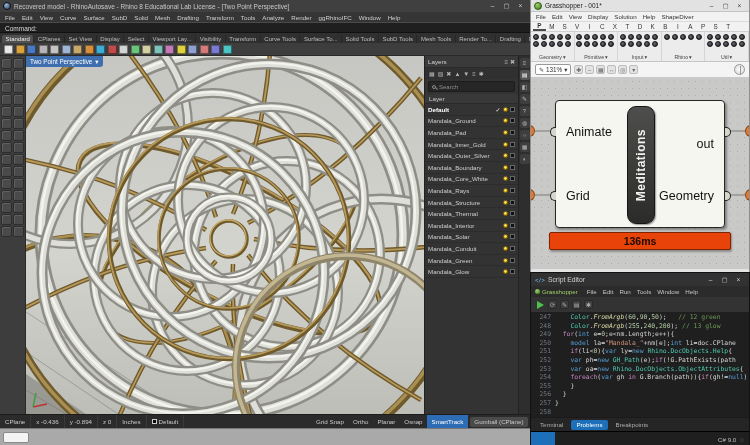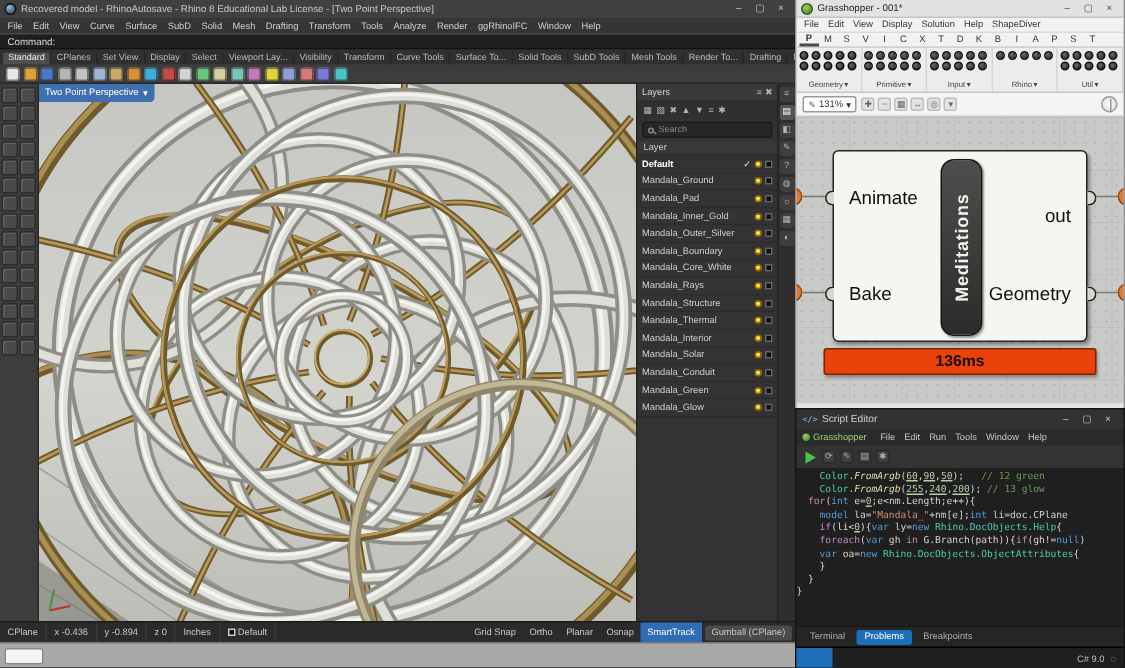--- a/index.html
+++ b/index.html
@@ -52,21 +52,21 @@
   .st-seg{padding:0 5px;border-right:1px solid #3a3a3a;height:100%;display:flex;align-items:center;gap:2px;white-space:nowrap;}
   .chip{width:5px;height:5px;background:#0a0a0a;border:0.5px solid #cfcfcf;}
   .st-toggles{margin-left:auto;display:flex;height:100%;align-items:center;}
   .st-toggle{padding:0 4.5px;height:100%;display:flex;align-items:center;white-space:nowrap;}
   .st-toggle.active{background:#2e6db5;color:#fff;}
   .st-toggle.pill{background:#4a4a4a;border-radius:2px;height:10px;margin:0 2px;}
   .r-strip{height:17px;background:#a9a9a9;display:flex;align-items:center;padding:0 3px;border-top:1px solid #777;}
   .strip-tab{width:26px;height:11px;background:#f4f4f4;border:1px solid #8a8a8a;border-radius:2px;}
 
   
-  #gh{position:absolute;left:530px;top:0;width:220px;height:272px;background:#f9a8d4;border:1px solid #8f8f8f;border-top:none;}
+  #gh{position:absolute;left:530px;top:0;width:220px;height:272px;background:#0ea5e9;border:1px solid #8f8f8f;border-top:none;}
   .g-title{height:12px;background:#e2e2e2;display:flex;align-items:center;gap:3px;padding:0 3px;font-size:6.5px;color:#222;border-bottom:1px solid #c4c4c4;}
   .gh-logo{width:8px;height:8px;border-radius:50%;background:radial-gradient(circle at 35% 30%,#9fd06a,#3e7d1e);border:0.5px solid #2c5a12;flex:0 0 auto;}
   .g-title .win-btn{color:#444;}
   .g-menu{height:10px;background:#f2f2f2;display:flex;gap:6px;align-items:center;padding:0 5px;font-size:6.2px;color:#333;border-bottom:1px solid #dadada;}
   .g-ribbon{height:9px;background:#f2f2f2;display:flex;align-items:center;padding:0 2px;}
   .g-rtab{width:12.6px;text-align:center;font-size:6.3px;color:#333;}
   .g-rtab.active{font-weight:bold;border-bottom:2px solid #4a4a4a;}
   .g-palette{height:31px;background:#ececec;display:flex;border-top:1px solid #d0d0d0;border-bottom:1px solid #c6c6c6;}
   .g-group{flex:1;border-right:1px solid #d5d5d5;display:flex;flex-direction:column;align-items:center;padding-top:2px;}
   .g-dots{display:grid;grid-template-columns:repeat(5,7px);gap:1px;justify-content:center;}
@@ -103,21 +103,21 @@
   .ctx{display:flex;align-items:center;gap:2px;color:#9fd06a;margin-right:3px;}
   .ctx .dot{width:5px;height:5px;border-radius:50%;background:radial-gradient(circle at 35% 30%,#9fd06a,#3e7d1e);}
   .s-toolbar{height:16px;background:#333334;display:flex;align-items:center;gap:4px;padding:0 6px;border-bottom:1px solid #1e1e1e;}
   .play{width:0;height:0;border-left:7px solid #4cc24c;border-top:4.5px solid transparent;border-bottom:4.5px solid transparent;}
   .s-icon{width:9px;height:9px;background:#3f3f41;border:1px solid #2a2a2a;border-radius:2px;color:#aaa;font-size:6px;line-height:8px;text-align:center;}
   .s-body{display:flex;height:104px;background:#1f1f1f;font-family:"DejaVu Sans Mono",monospace;font-size:6.4px;overflow:hidden;}
   .s-gutter{width:24px;color:#6e7681;text-align:right;padding-right:4px;flex:0 0 auto;}
   .s-code{flex:1;overflow:hidden;}
   .s-line{height:8.6px;line-height:8.6px;white-space:pre;}
   .tok-k{color:#569cd6;} .tok-ctrl{color:#c586c0;} .tok-t{color:#4ec9b0;} .tok-m{color:#dcdcaa;font-style:italic;}
-  .tok-n{color:#b5cea8;text-decoration:underline;} .tok-s{color:#ce9178;} .tok-c{color:#6a9955;} .tok-p{color:#d4d4d4;}
+  .tok-n{color:#b5cea8;} .tok-s{color:#ce9178;} .tok-c{color:#6a9955;} .tok-p{color:#d4d4d4;}
   .s-tabs{height:14px;background:#252526;display:flex;align-items:center;gap:3px;padding:0 4px;font-size:6.2px;color:#adadad;border-top:1px solid #1a1a1a;}
   .s-tab{padding:1.5px 5px;border-radius:2px;}
   .s-tab.active{background:#1c6fb8;color:#fff;}
   .s-status{height:15px;background:#1f1f1f;display:flex;align-items:center;font-size:6.2px;color:#bdbdbd;border-top:1px solid #000;}
   .s-status .blue{width:24px;height:100%;background:#1c6fb8;}
   .s-status .right{margin-left:auto;display:flex;align-items:center;gap:4px;padding:0 5px;}
 </style>
 </head>
 <body>
 <div id="stage">
@@ -650,21 +650,21 @@
     <span class="edge-nub l" style="top:111px"></span>
     <span class="edge-nub r" style="top:47px"></span>
     <span class="edge-nub r" style="top:111px"></span>
 
     <div class="gh-comp">
       <span class="cnub l" style="top:26px"></span>
       <span class="cnub l" style="top:90px"></span>
       <span class="cnub r" style="top:26px"></span>
       <span class="cnub r" style="top:90px"></span>
       <span class="gh-lbl" style="left:10px;top:24px">Animate</span>
-      <span class="gh-lbl" style="left:10px;top:88px">Bake</span>
+      <span class="gh-lbl" style="left:10px;top:88px">Grid</span>
       <span class="gh-lbl" style="right:10px;top:36px">out</span>
       <span class="gh-lbl" style="right:10px;top:88px">Geometry</span>
       <div class="gh-capsule">
         <span>Meditations</span>
       </div>
     </div>
     <div class="gh-profiler">
       <span>136ms</span>
     </div>
   </div>
@@ -698,28 +698,43 @@
   <div class="s-toolbar">
     <span class="play"></span>
     <span id="se-tbicons" style="display:flex;gap:3px;">
           <span class="s-icon">⟳</span>
           <span class="s-icon">✎</span>
           <span class="s-icon">▤</span>
           <span class="s-icon">✱</span>
         </span>
   </div>
   <div class="s-body">
+    <div class="s-gutter" id="se-gutter">
+          <div class="s-line">247</div>
+          <div class="s-line">248</div>
+          <div class="s-line">249</div>
+          <div class="s-line">250</div>
+          <div class="s-line">251</div>
+          <div class="s-line">252</div>
+          <div class="s-line">253</div>
+          <div class="s-line">254</div>
+          <div class="s-line">255</div>
+          <div class="s-line">256</div>
+          <div class="s-line">257</div>
+          <div class="s-line">258</div>
+        </div>
     <div class="s-code" id="se-code">
           <div class="s-line"><span class="tok-p">    </span><span class="tok-t">Color</span><span class="tok-p">.</span><span class="tok-m">FromArgb</span><span class="tok-p">(</span><span class="tok-n">60</span><span class="tok-p">,</span><span class="tok-n">90</span><span class="tok-p">,</span><span class="tok-n">50</span><span class="tok-p">);   </span><span class="tok-c">// 12 green</span></div>
           <div class="s-line"><span class="tok-p">    </span><span class="tok-t">Color</span><span class="tok-p">.</span><span class="tok-m">FromArgb</span><span class="tok-p">(</span><span class="tok-n">255</span><span class="tok-p">,</span><span class="tok-n">240</span><span class="tok-p">,</span><span class="tok-n">200</span><span class="tok-p">); </span><span class="tok-c">// 13 glow</span></div>
           <div class="s-line"><span class="tok-p">  </span><span class="tok-ctrl">for</span><span class="tok-p">(</span><span class="tok-k">int</span><span class="tok-p"> e=</span><span class="tok-n">0</span><span class="tok-p">;e&lt;nm.Length;e++){</span></div>
           <div class="s-line"><span class="tok-p">    </span><span class="tok-k">model</span><span class="tok-p"> la=</span><span class="tok-s">"Mandala_"</span><span class="tok-p">+nm[e];</span><span class="tok-k">int</span><span class="tok-p"> li=doc.CPlane</span></div>
           <div class="s-line"><span class="tok-p">    </span><span class="tok-ctrl">if</span><span class="tok-p">(li&lt;</span><span class="tok-n">0</span><span class="tok-p">){</span><span class="tok-k">var</span><span class="tok-p"> ly=</span><span class="tok-k">new</span><span class="tok-p"> </span><span class="tok-t">Rhino.DocObjects.Help</span><span class="tok-p">{</span></div>
+          <div class="s-line"><span class="tok-p">    </span><span class="tok-k">var</span><span class="tok-p"> ph=</span><span class="tok-k">new</span><span class="tok-p"> </span><span class="tok-t">GH_Path</span><span class="tok-p">(e);</span><span class="tok-ctrl">if</span><span class="tok-p">(!G.PathExists(path</span></div>
+          <div class="s-line"><span class="tok-p">    </span><span class="tok-k">var</span><span class="tok-p"> oa=</span><span class="tok-k">new</span><span class="tok-p"> </span><span class="tok-t">Rhino.DocObjects.ObjectAttributes</span><span class="tok-p">{</span></div>
           <div class="s-line"><span class="tok-p">    </span><span class="tok-ctrl">foreach</span><span class="tok-p">(</span><span class="tok-k">var</span><span class="tok-p"> gh </span><span class="tok-ctrl">in</span><span class="tok-p"> G.Branch(path)){</span><span class="tok-ctrl">if</span><span class="tok-p">(gh!=</span><span class="tok-k">null</span><span class="tok-p">)</span></div>
-          <div class="s-line"><span class="tok-p">    </span><span class="tok-k">var</span><span class="tok-p"> oa=</span><span class="tok-k">new</span><span class="tok-p"> </span><span class="tok-t">Rhino.DocObjects.ObjectAttributes</span><span class="tok-p">{</span></div>
           <div class="s-line"><span class="tok-p">    }</span></div>
           <div class="s-line"><span class="tok-p">  }</span></div>
           <div class="s-line"><span class="tok-p">}</span></div>
           <div class="s-line"><span class="tok-p"></span></div>
         </div>
   </div>
   <div class="s-tabs" id="se-tabs">
         <span class="s-tab">Terminal</span>
         <span class="s-tab active">Problems</span>
         <span class="s-tab">Breakpoints</span>

